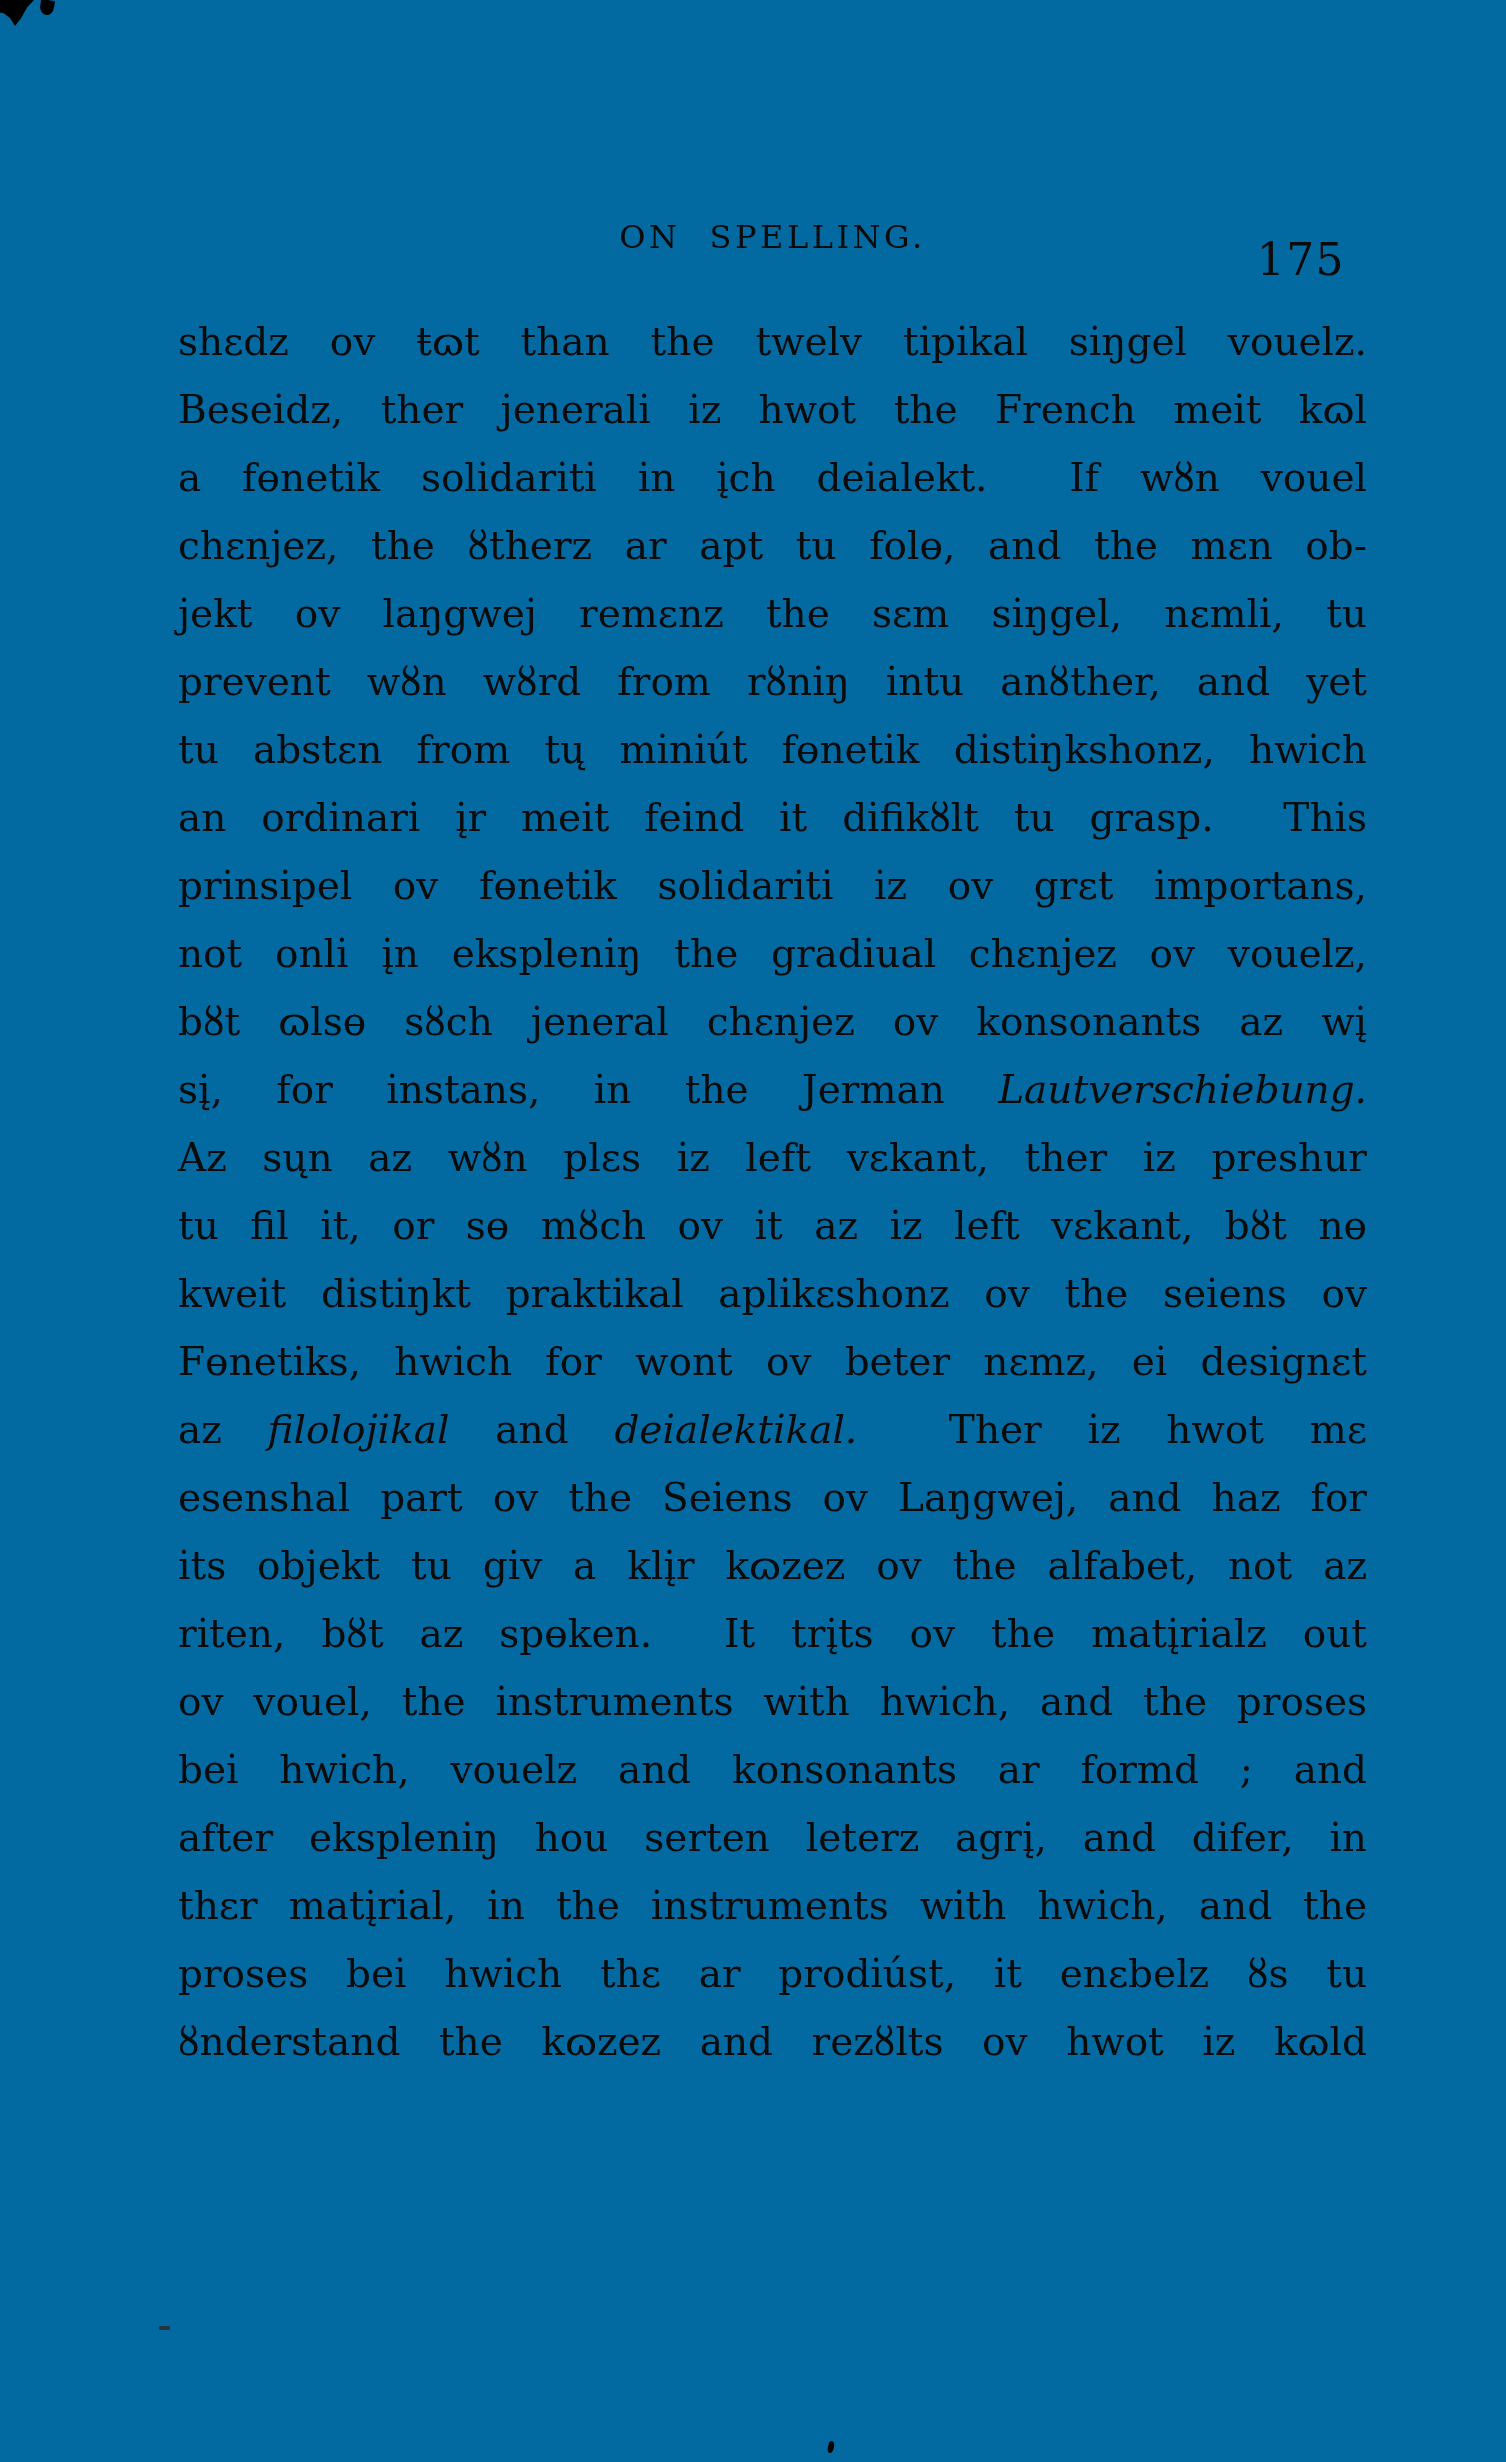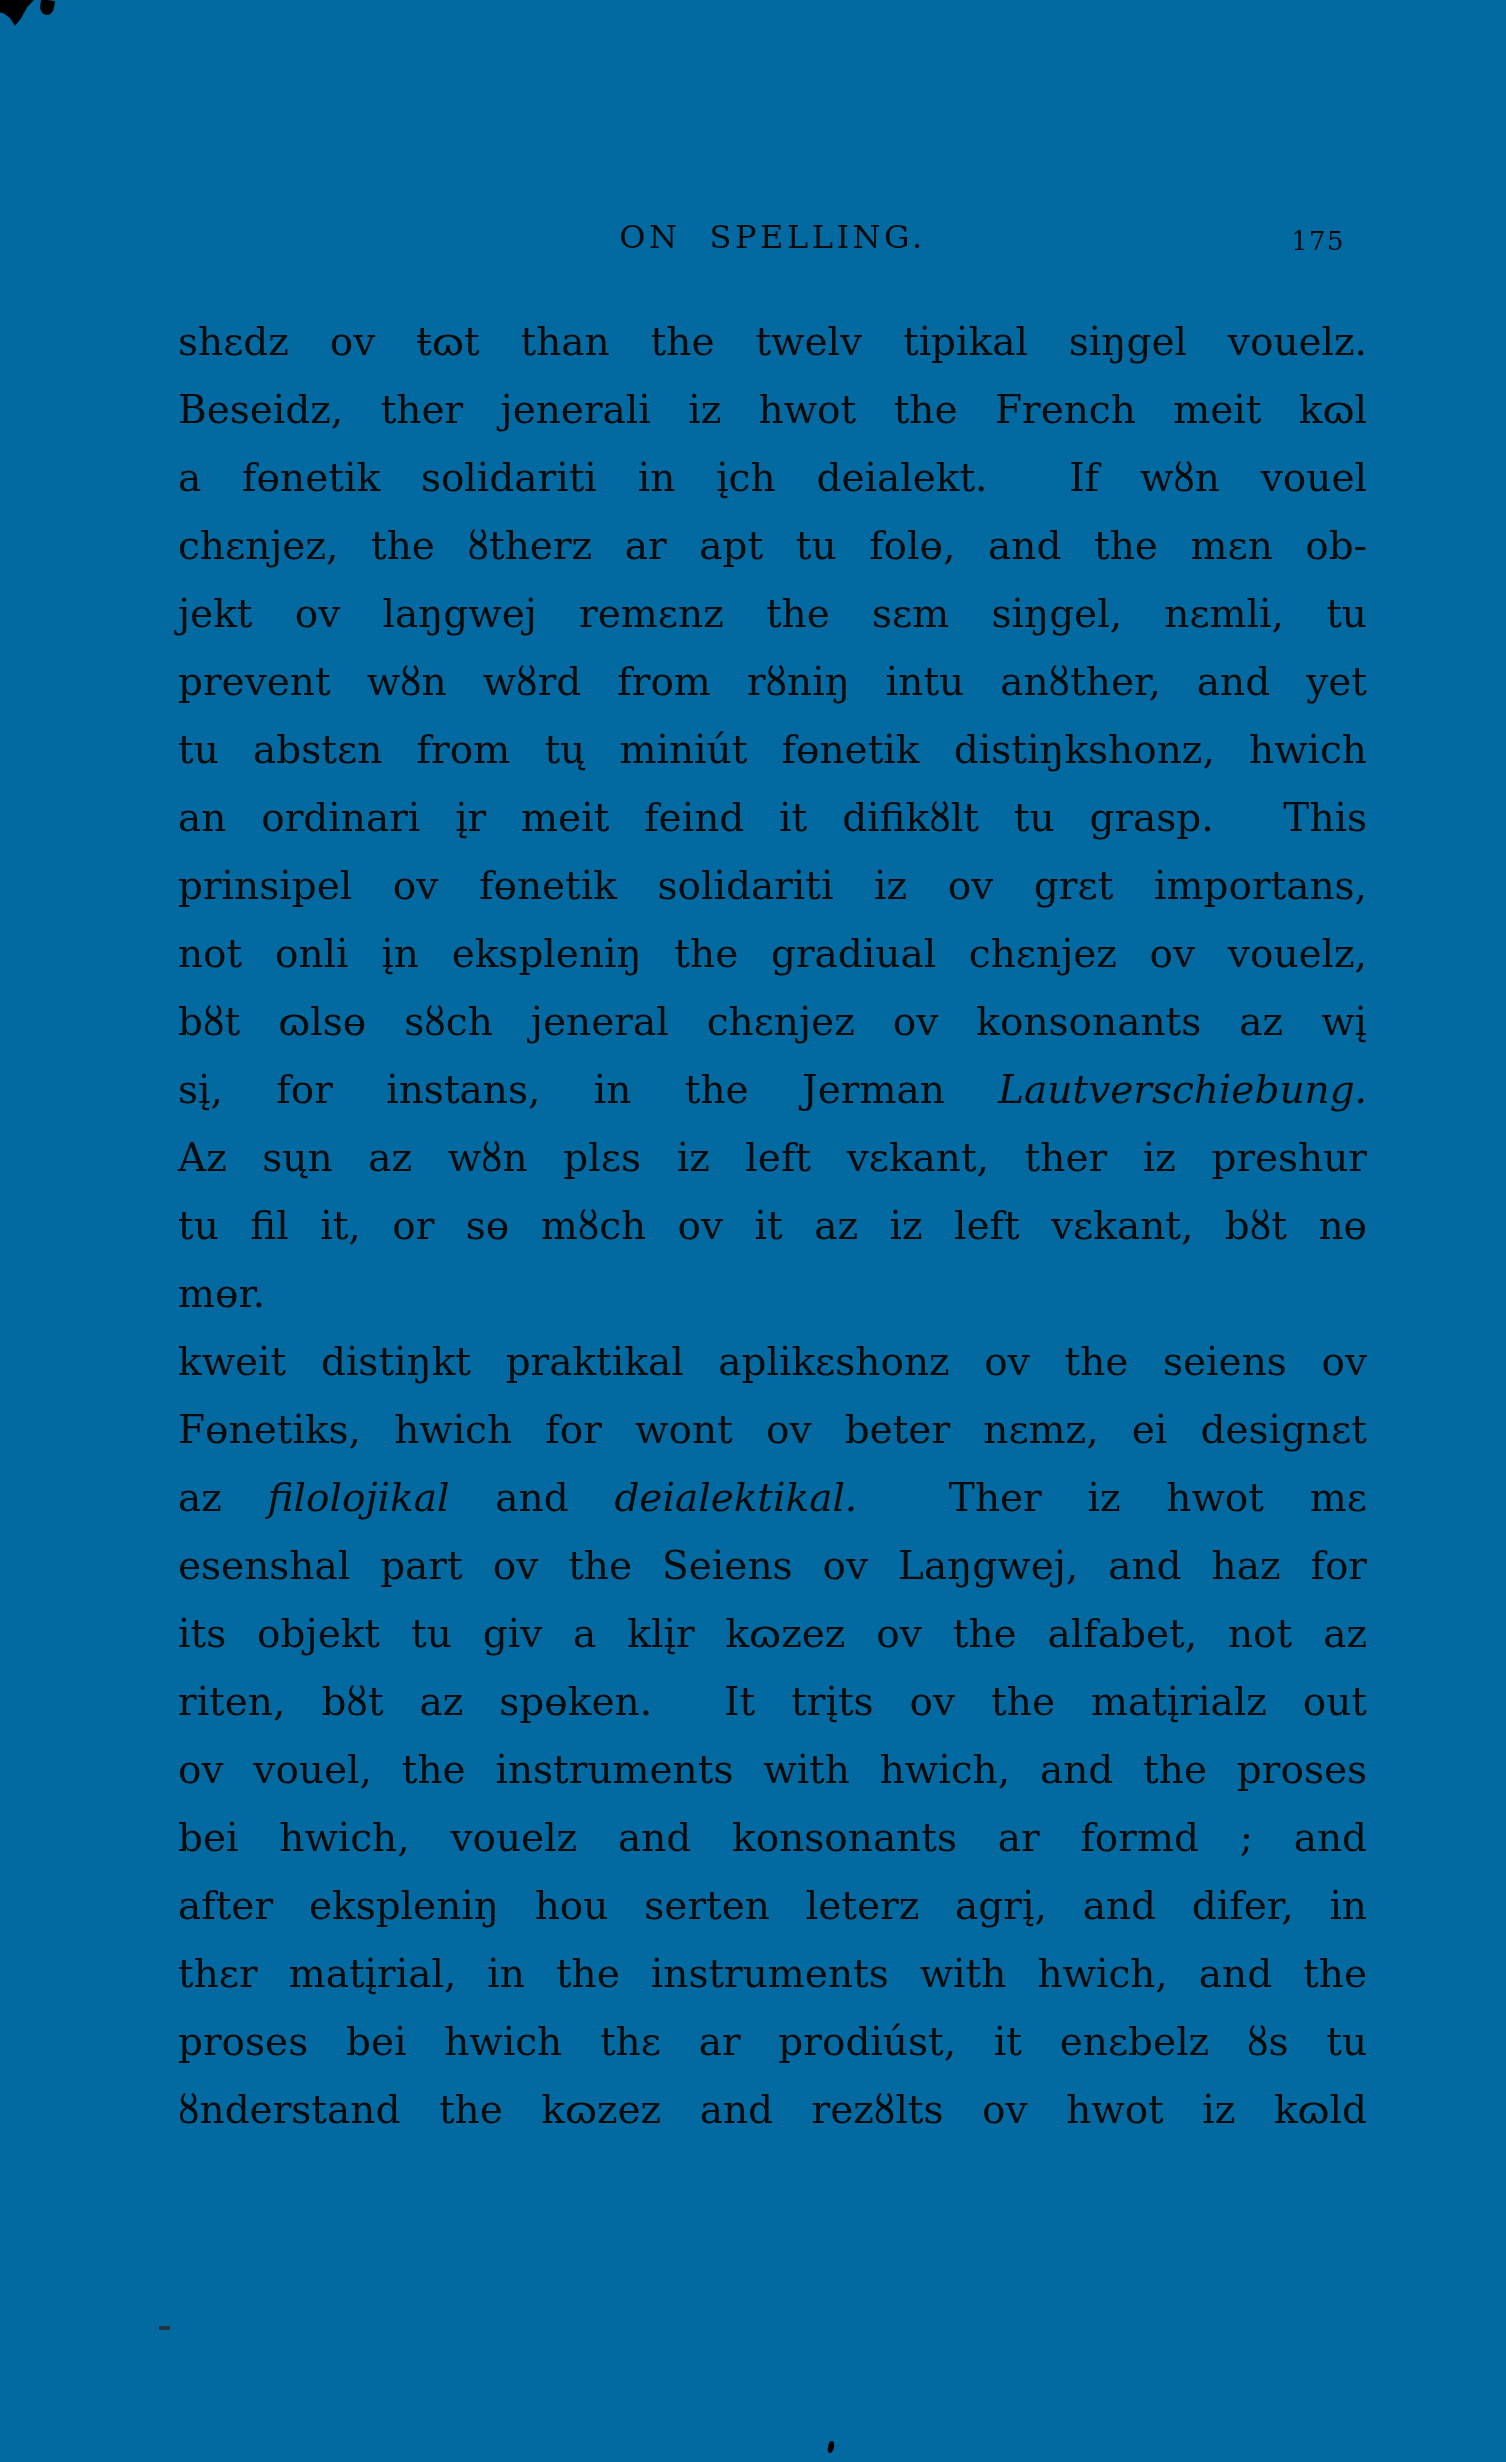--- a/index.html
+++ b/index.html
@@ -26,23 +26,23 @@
   .running-title {
     display: block;
     text-align: center;
     font-size: 32px;
     letter-spacing: 3.5px;
     word-spacing: 15.4px;
     white-space: nowrap;
   }
   .page-number {
     position: absolute;
-    top: 8px;
+    top: 16px;
     right: 22px;
-    font-size: 26px;
+    font-size: 44px;
     letter-spacing: 1.4px;
   }
   .text-block {
     position: absolute;
     top: 308px;
     left: 178px;
     width: 1189px;
   }
   .line {
     height: 68px;
@@ -117,21 +117,20 @@
       <div class="line"><span>jekt ov laŋgwej remɛnz the sɛm siŋgel, nɛmli, tu</span></div>
       <div class="line"><span>prevent wȣn wȣrd from rȣniŋ intu anȣther, and yet</span></div>
       <div class="line"><span>tu abstɛn from tų miniút fɵnetik distiŋkshonz, hwich</span></div>
       <div class="line"><span>an ordinari įr meit feind it difikȣlt tu grasp.&nbsp; This</span></div>
       <div class="line"><span>prinsipel ov fɵnetik solidariti iz ov grɛt importans,</span></div>
       <div class="line"><span>not onli įn ekspleniŋ the gradiual chɛnjez ov vouelz,</span></div>
       <div class="line"><span>bȣt ɷlsɵ sȣch jeneral chɛnjez ov konsonants az wį</span></div>
       <div class="line"><span>sį, for instans, in the Jerman </span><span class="it">Lautverschiebung.</span></div>
       <div class="line"><span>Az sųn az wȣn plɛs iz left vɛkant, ther iz preshur</span></div>
       <div class="line"><span>tu fil it, or sɵ mȣch ov it az iz left vɛkant, bȣt nɵ</span></div>
-      <div class="line nojust"><span>mɵr.</span></div>
       <div class="line"><span>kweit distiŋkt praktikal aplikɛshonz ov the seiens ov</span></div>
       <div class="line"><span>Fɵnetiks, hwich for wont ov beter nɛmz, ei designɛt</span></div>
       <div class="line"><span>az </span><span class="it">filolojikal</span><span> and </span><span class="it">deialektikal.</span><span>&nbsp; Ther iz hwot mɛ</span></div>
       <div class="line"><span>esenshal part ov the Seiens ov Laŋgwej, and haz for</span></div>
       <div class="line"><span>its objekt tu giv a klįr kɷzez ov the alfabet, not az</span></div>
       <div class="line"><span>riten, bȣt az spɵken.&nbsp; It trįts ov the matįrialz out</span></div>
       <div class="line"><span>ov vouel, the instruments with hwich, and the proses</span></div>
       <div class="line"><span>bei hwich, vouelz and konsonants ar formd ; and</span></div>
       <div class="line"><span>after ekspleniŋ hou serten leterz agrį, and difer, in</span></div>
       <div class="line"><span>thɛr matįrial, in the instruments with hwich, and the</span></div>

